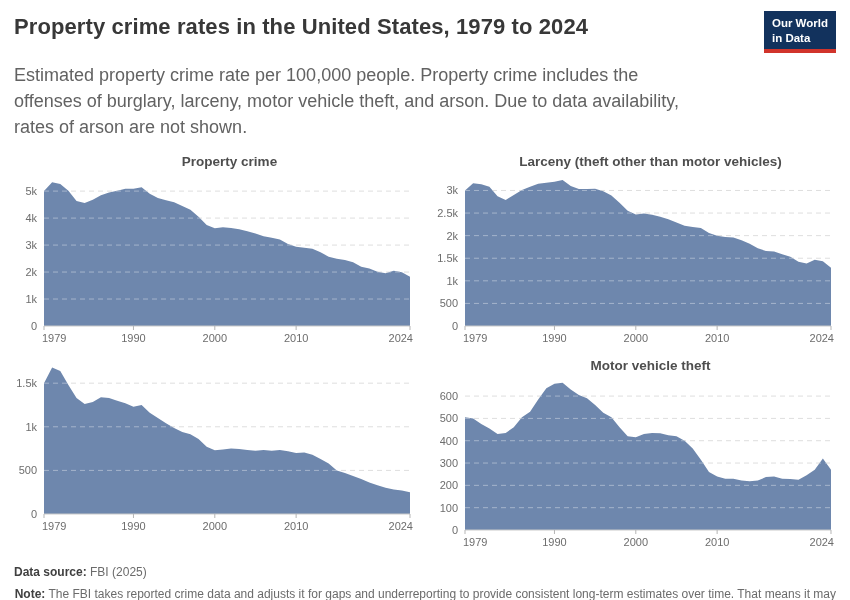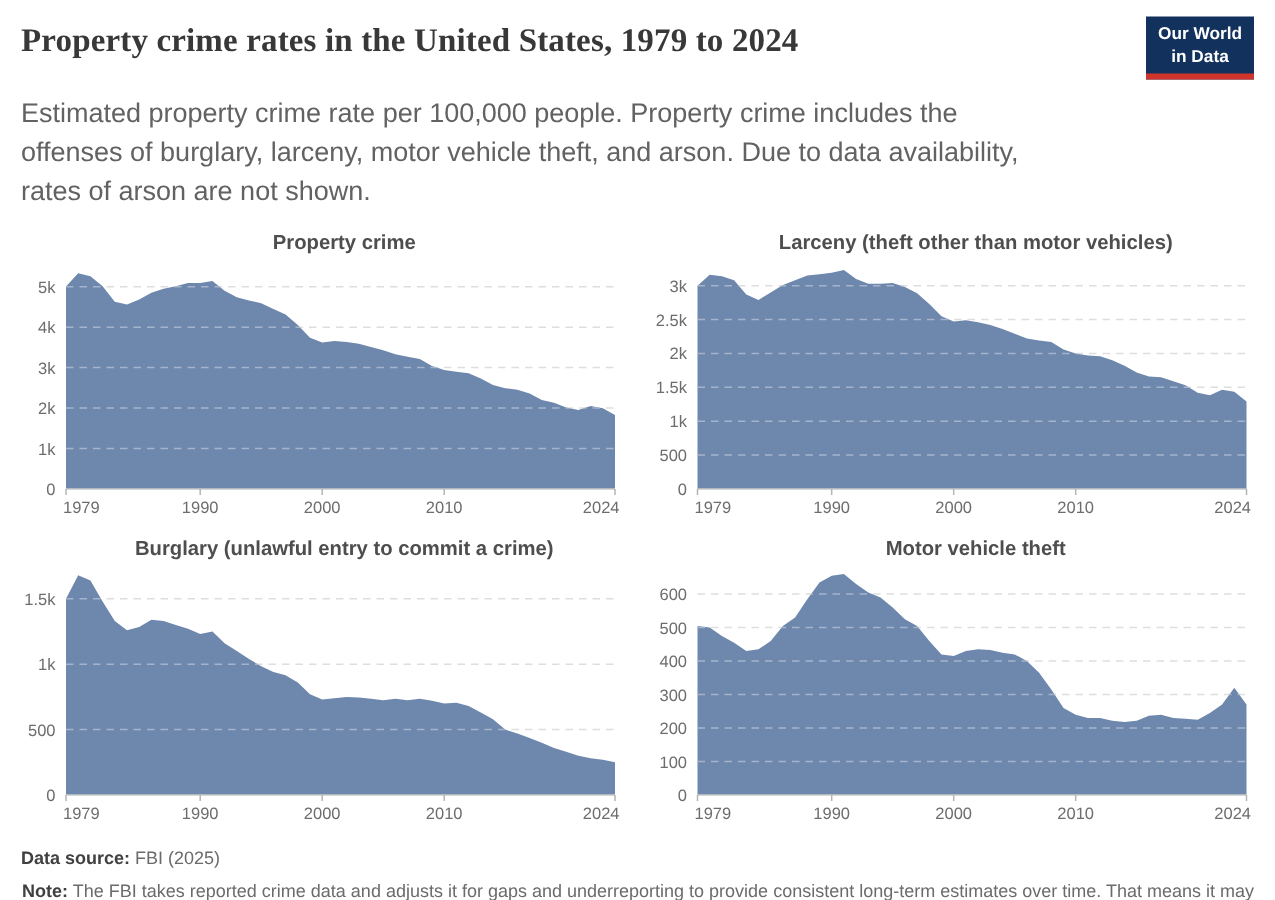--- a/index.html
+++ b/index.html
@@ -4,29 +4,29 @@
 <style>
   html,body{margin:0;padding:0;background:#fff;}
   body{
     width:850px;height:600px;overflow:hidden;
     font-family:"Liberation Sans","DejaVu Sans",sans-serif;
     -webkit-font-smoothing:antialiased;
   }
   .container{padding:10px 14px 0 14px;position:relative;}
   .header{display:flex;justify-content:space-between;align-items:flex-start;}
   .page-title{
-    font-family:Liberation Serif, serif;
+    font-family:Liberation Sans, sans-serif;
     font-size:22px;font-weight:700;color:#383838;
     margin:4px 0 0 0;letter-spacing:.1px;
   }
   .owid-logo{
     flex:0 0 auto;margin-top:1px;
     background:#12325d;border-bottom:4px solid #d1342b;
     color:#fff;font-size:11.5px;font-weight:700;line-height:1.3;
-    text-align:center;padding:5px 8px 3px 8px;
+    text-align:left;padding:5px 8px 3px 8px;
   }
   .subtitle{
     margin-top:9px;max-width:670px;
     font-size:18px;line-height:1.45;color:#626262;
   }
   .charts{
     display:grid;grid-template-columns:401px 401px;
     column-gap:20px;row-gap:10px;margin-top:14px;
   }
   .chart-title{
@@ -132,21 +132,20 @@
           <text x="23" y="160" text-anchor="end" fill="#6d6d6d">0</text>
           <text x="23" y="137.40963855421688" text-anchor="end" fill="#6d6d6d">500</text>
           <text x="23" y="114.81927710843374" text-anchor="end" fill="#6d6d6d">1k</text>
           <text x="23" y="92.22891566265059" text-anchor="end" fill="#6d6d6d">1.5k</text>
           <text x="23" y="69.63855421686746" text-anchor="end" fill="#6d6d6d">2k</text>
           <text x="23" y="47.04819277108433" text-anchor="end" fill="#6d6d6d">2.5k</text>
           <text x="23" y="24.4578313253012" text-anchor="end" fill="#6d6d6d">3k</text>
         </svg>
     </div>
     <div class="chart">
-      <div class="chart-title">Burglary (unlawful entry to commit a crime)</div>
       <svg class="plot" width="401" height="178">
           <line x1="30" x2="396" y1="112.3953488372093" y2="112.3953488372093" stroke="#dedede" stroke-width="1" stroke-dasharray="5 4"></line>
           <line x1="30" x2="396" y1="68.7906976744186" y2="68.7906976744186" stroke="#dedede" stroke-width="1" stroke-dasharray="5 4"></line>
           <line x1="30" x2="396" y1="25.186046511627907" y2="25.186046511627907" stroke="#dedede" stroke-width="1" stroke-dasharray="5 4"></line>
           <clipPath id="areaclip2">
             <path d="M 30 156 L 30.00 25.19 L 38.13 9.49 L 46.27 12.98 L 54.40 26.93 L 62.53 40.01 L 70.67 46.12 L 78.80 43.94 L 86.93 39.14 L 95.07 40.01 L 103.20 42.63 L 111.33 45.24 L 119.47 48.73 L 127.60 46.99 L 135.73 54.84 L 143.87 60.07 L 152.00 65.30 L 160.13 70.10 L 168.27 74.02 L 176.40 76.20 L 184.53 81.00 L 192.67 88.85 L 200.80 92.34 L 208.93 91.47 L 217.07 90.59 L 225.20 91.03 L 233.33 91.90 L 241.47 92.77 L 249.60 91.90 L 257.73 92.77 L 265.87 91.90 L 274.00 93.21 L 282.13 94.95 L 290.27 94.52 L 298.40 96.70 L 306.53 101.06 L 314.67 105.42 L 322.80 112.40 L 330.93 115.01 L 339.07 118.06 L 347.20 121.12 L 355.33 124.60 L 363.47 127.22 L 371.60 129.84 L 379.73 131.58 L 387.87 132.45 L 396.00 134.20 L 396 156 Z"></path>
           </clipPath>
           <path d="M 30 156 L 30.00 25.19 L 38.13 9.49 L 46.27 12.98 L 54.40 26.93 L 62.53 40.01 L 70.67 46.12 L 78.80 43.94 L 86.93 39.14 L 95.07 40.01 L 103.20 42.63 L 111.33 45.24 L 119.47 48.73 L 127.60 46.99 L 135.73 54.84 L 143.87 60.07 L 152.00 65.30 L 160.13 70.10 L 168.27 74.02 L 176.40 76.20 L 184.53 81.00 L 192.67 88.85 L 200.80 92.34 L 208.93 91.47 L 217.07 90.59 L 225.20 91.03 L 233.33 91.90 L 241.47 92.77 L 249.60 91.90 L 257.73 92.77 L 265.87 91.90 L 274.00 93.21 L 282.13 94.95 L 290.27 94.52 L 298.40 96.70 L 306.53 101.06 L 314.67 105.42 L 322.80 112.40 L 330.93 115.01 L 339.07 118.06 L 347.20 121.12 L 355.33 124.60 L 363.47 127.22 L 371.60 129.84 L 379.73 131.58 L 387.87 132.45 L 396.00 134.20 L 396 156 Z" fill="#6e87ad"></path>
           <line x1="30" x2="396" y1="112.3953488372093" y2="112.3953488372093" stroke="rgba(255,255,255,0.38)" stroke-width="1" stroke-dasharray="5 4" clip-path="url(#areaclip2)"></line>
           <line x1="30" x2="396" y1="68.7906976744186" y2="68.7906976744186" stroke="rgba(255,255,255,0.38)" stroke-width="1" stroke-dasharray="5 4" clip-path="url(#areaclip2)"></line>

